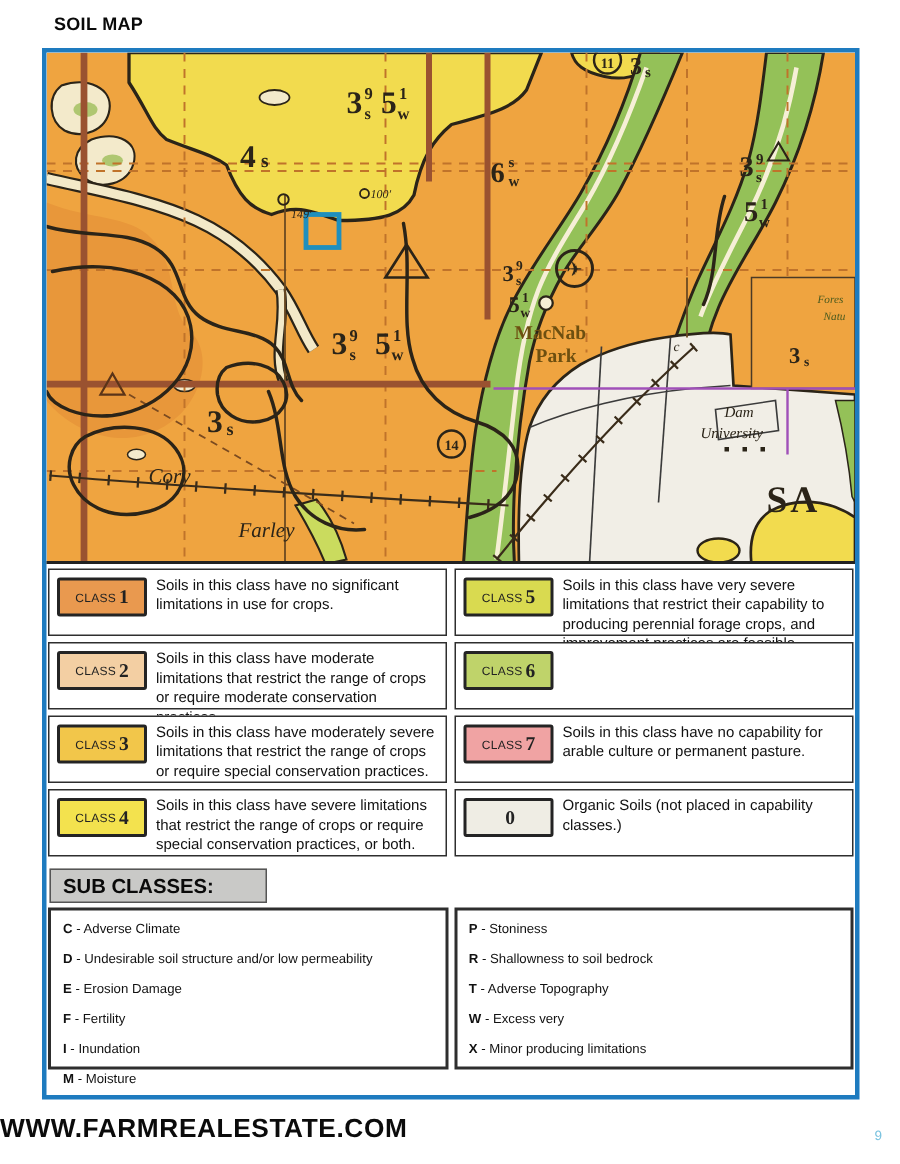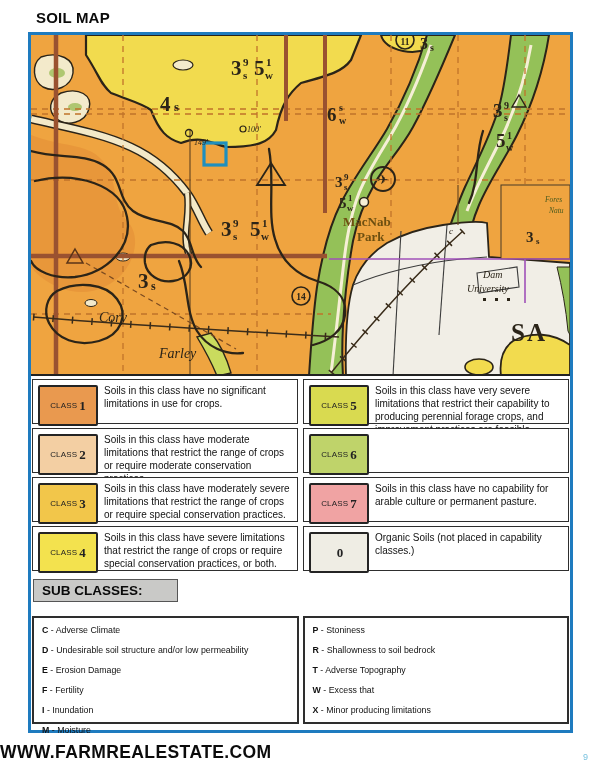--- a/index.html
+++ b/index.html
@@ -1,31 +1,31 @@
 <!DOCTYPE html>
 <html><head>
 <meta charset="utf-8">
 <style>
   * { margin:0; padding:0; box-sizing:border-box; }
   html,body { width:600px; height:776px; background:#ffffff; font-family:"Liberation Sans",sans-serif; position:relative; overflow:hidden; }
-  .title { position:absolute; top:9px; left:36px; font-size:15px; font-weight:700; color:#0a0a0a; letter-spacing:.2px; }
+  .title { position:absolute; top:9px; left:36px; font-size:12px; font-weight:700; color:#0a0a0a; letter-spacing:.2px; }
   .frame { position:absolute; left:28px; top:32px; width:545px; height:701px; border:3px solid #1e7bbf; background:#fff; }
   .map-wrap { width:539px; height:341px; border-bottom:2px solid #222; overflow:hidden; }
   svg { display:block; }
   .mt { font-family:"Liberation Serif",serif; fill:#2b2418; font-weight:700; }
   .mi { font-family:"Liberation Serif",serif; fill:#2b2418; font-style:italic; font-weight:400; }
   .mp { font-family:"Liberation Serif",serif; fill:#6d4f10; font-weight:700; }
   .mf { font-family:"Liberation Serif",serif; fill:#4a5a1e; font-style:italic; }
   .legend { display:grid; grid-template-columns:1fr 1fr; grid-template-rows:repeat(4,45px); grid-auto-flow:column; gap:4px 5px; padding:3px 1px; }
   .cell { border:1.5px solid #2e2e2e; background:#fff; display:flex; align-items:flex-start; padding:3px 4px; }
-  .badge { flex:0 0 60px; height:41px; border:2px solid #242424; border-radius:2px; display:flex; align-items:center; justify-content:center; gap:2px; margin:2px 6px 0 1px; }
+  .badge { flex:0 0 60px; height:26px; border:2px solid #242424; border-radius:2px; display:flex; align-items:center; justify-content:center; gap:2px; margin:2px 6px 0 1px; }
   .badge .w { font-size:8px; letter-spacing:.2px; color:#222; }
   .badge .n { font-size:13px; font-weight:700; color:#222; font-family:"Liberation Serif",serif; }
   .cell p { font-size:10px; line-height:1.3; color:#111; padding-top:1px; }
-  .subhead { margin:5px 0 14px 2px; display:inline-block; background:#c9c9c7; border:1px solid #555; padding:3px 34px 3px 8px; font-size:13.5px; font-weight:700; color:#0a0a0a; }
+  .subhead { margin:5px 0 3px 2px; display:inline-block; background:#c9c9c7; border:1px solid #555; padding:3px 34px 3px 8px; font-size:13.5px; font-weight:700; color:#0a0a0a; }
   .subcols { display:flex; gap:4px; padding:0 1px; }
   .subbox { flex:1; border:2px solid #2e2e2e; background:#fff; height:108px; padding:7px 8px; }
   .subitem { font-size:8.8px; color:#111; margin-bottom:10px; }
   .subitem b { font-weight:700; }
   .footer { position:absolute; top:742px; width:100%; text-align:left; font-size:17.5px; font-weight:800; color:#0b0b0b; letter-spacing:.4px; }
   .pagenum { position:absolute; top:752px; right:12px; font-size:9px; color:#79c2df; }
 </style>
 </head>
 <body>
 
@@ -288,21 +288,21 @@
       <div class="subitem"><b>D</b> <span>- Undesirable soil structure and/or low permeability</span></div>
       <div class="subitem"><b>E</b> <span>- Erosion Damage</span></div>
       <div class="subitem"><b>F</b> <span>- Fertility</span></div>
       <div class="subitem"><b>I</b> <span>- Inundation</span></div>
       <div class="subitem"><b>M</b> <span>- Moisture</span></div>
     </div>
     <div class="subbox">
       <div class="subitem"><b>P</b> <span>- Stoniness</span></div>
       <div class="subitem"><b>R</b> <span>- Shallowness to soil bedrock</span></div>
       <div class="subitem"><b>T</b> <span>- Adverse Topography</span></div>
-      <div class="subitem"><b>W</b> <span>- Excess that</span></div>
+      <div class="subitem"><b>W</b> <span>- Excess very</span></div>
       <div class="subitem"><b>X</b> <span>- Minor producing limitations</span></div>
     </div>
   </div>
 
 </div>
 
 <div class="footer">WWW.FARMREALESTATE.COM</div>
 <div class="pagenum">9</div>
 
 </body></html>

